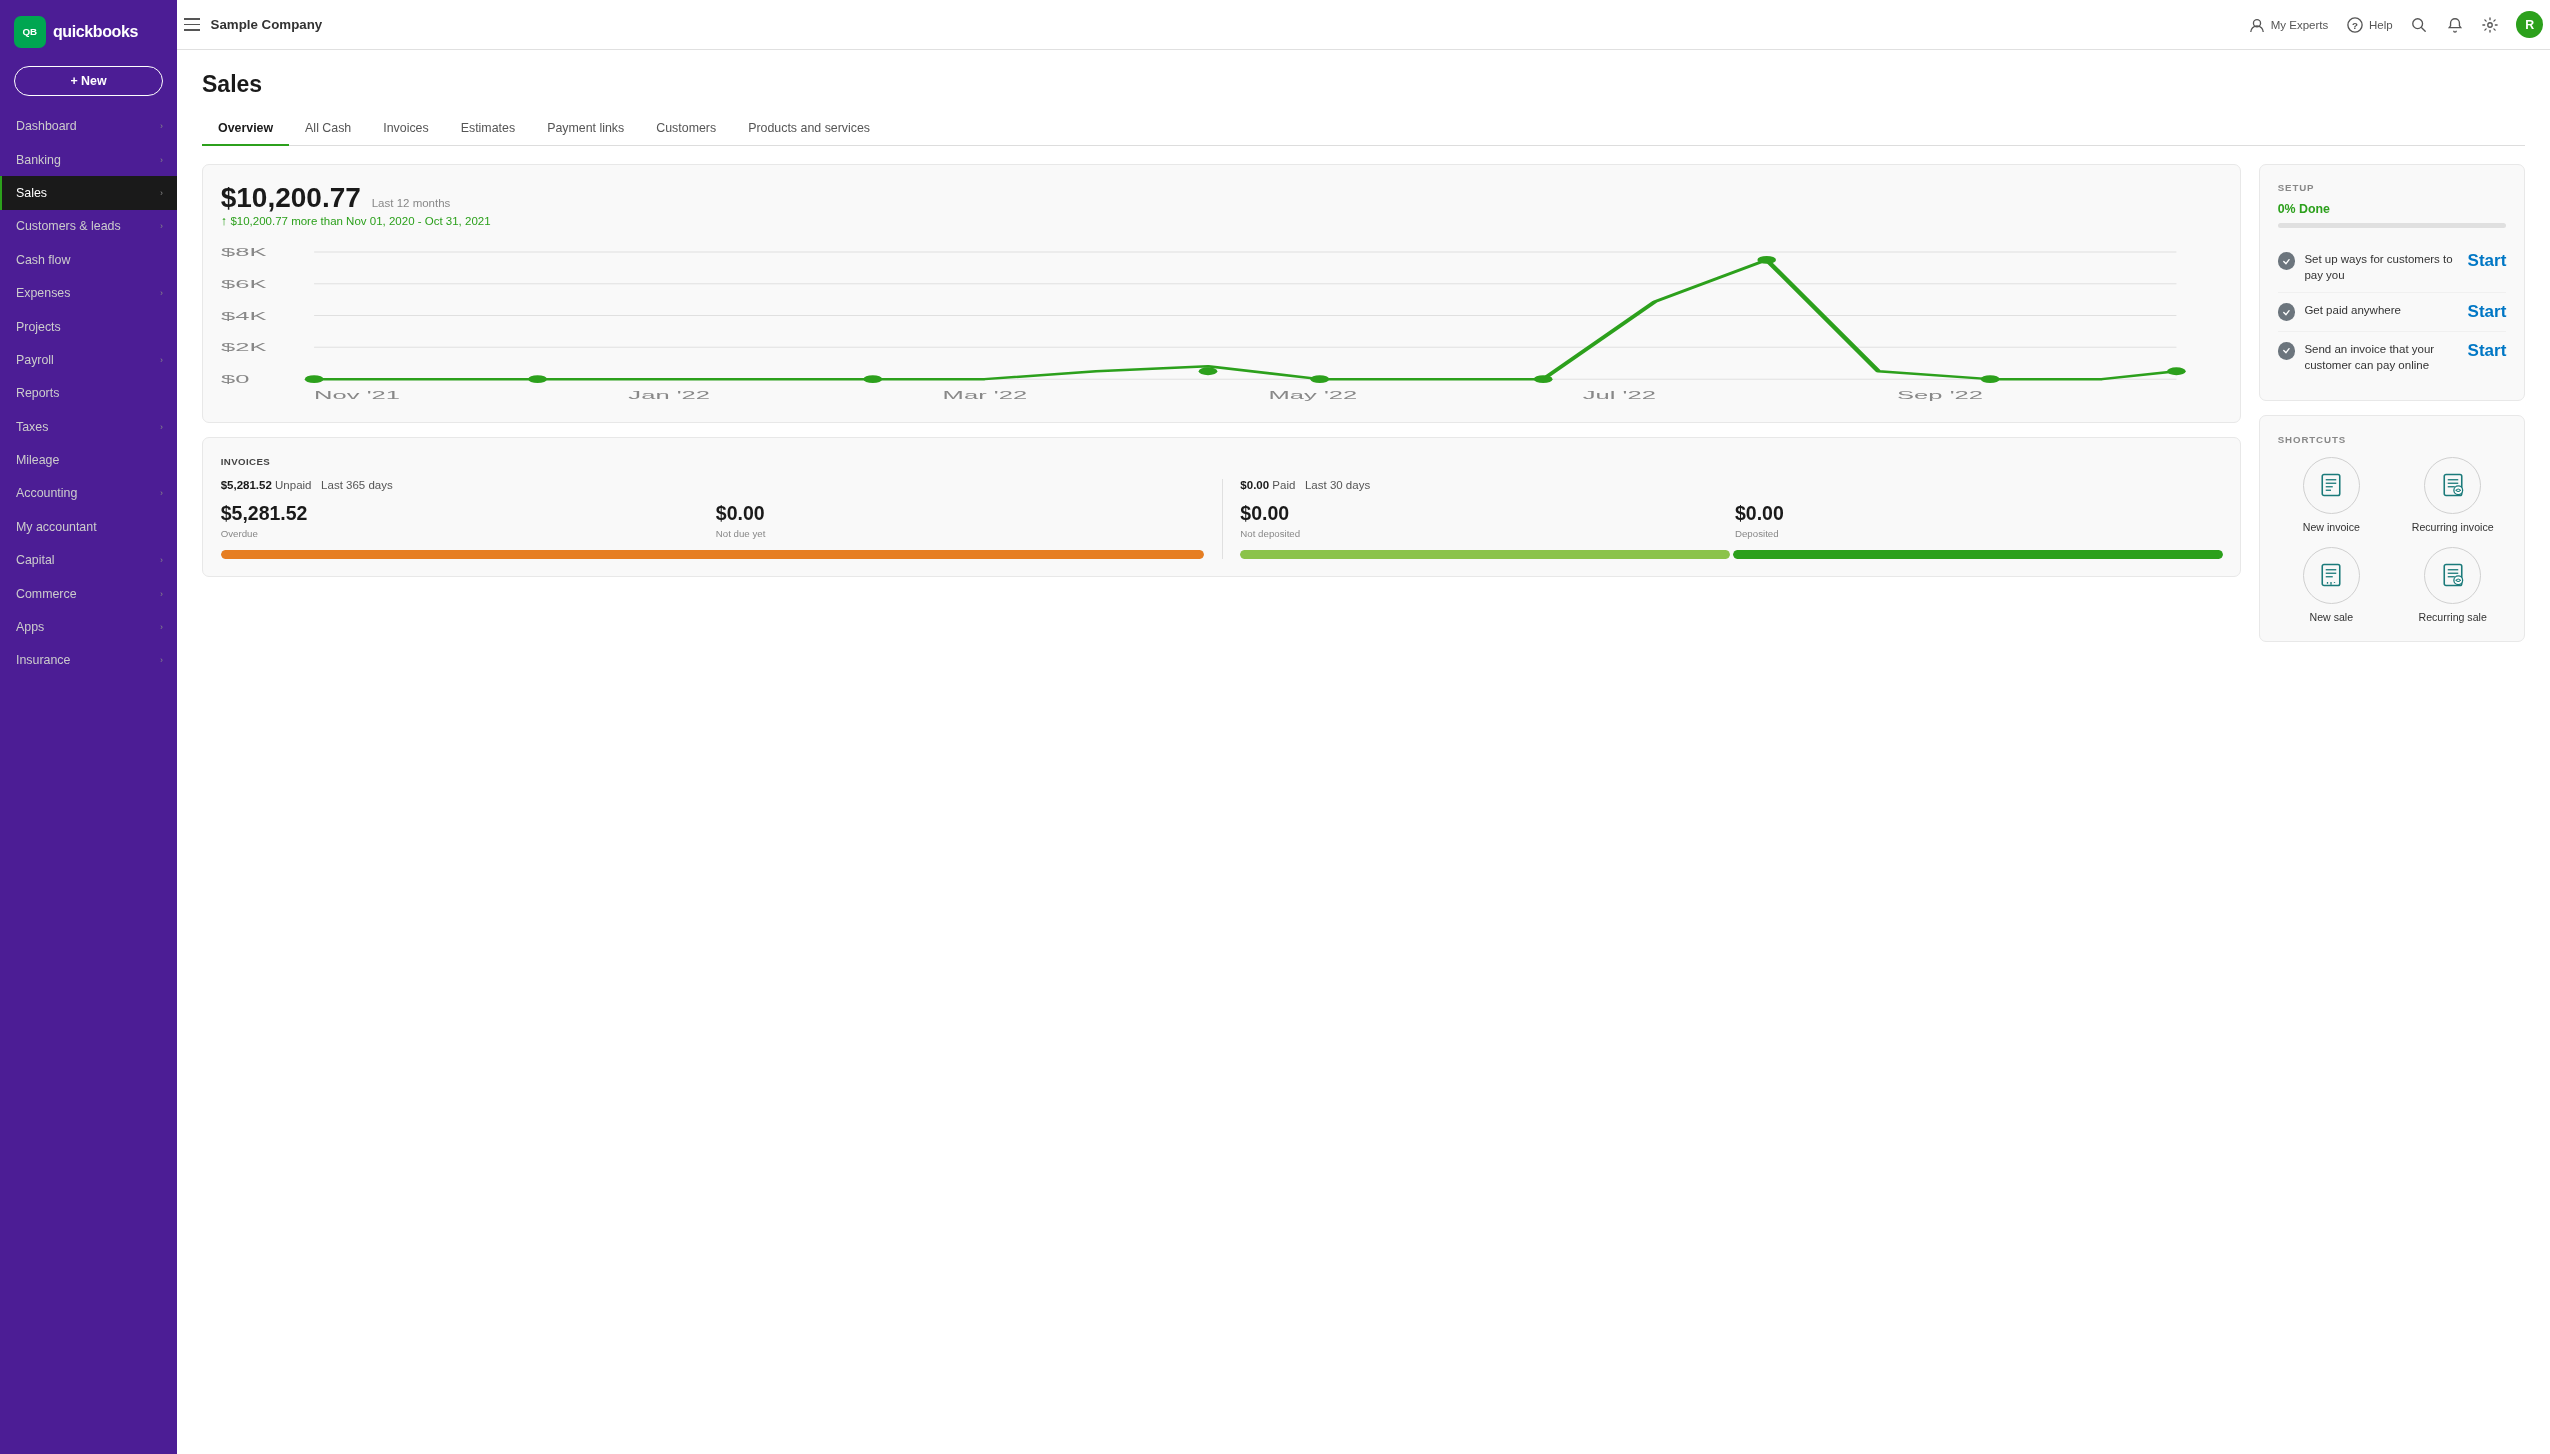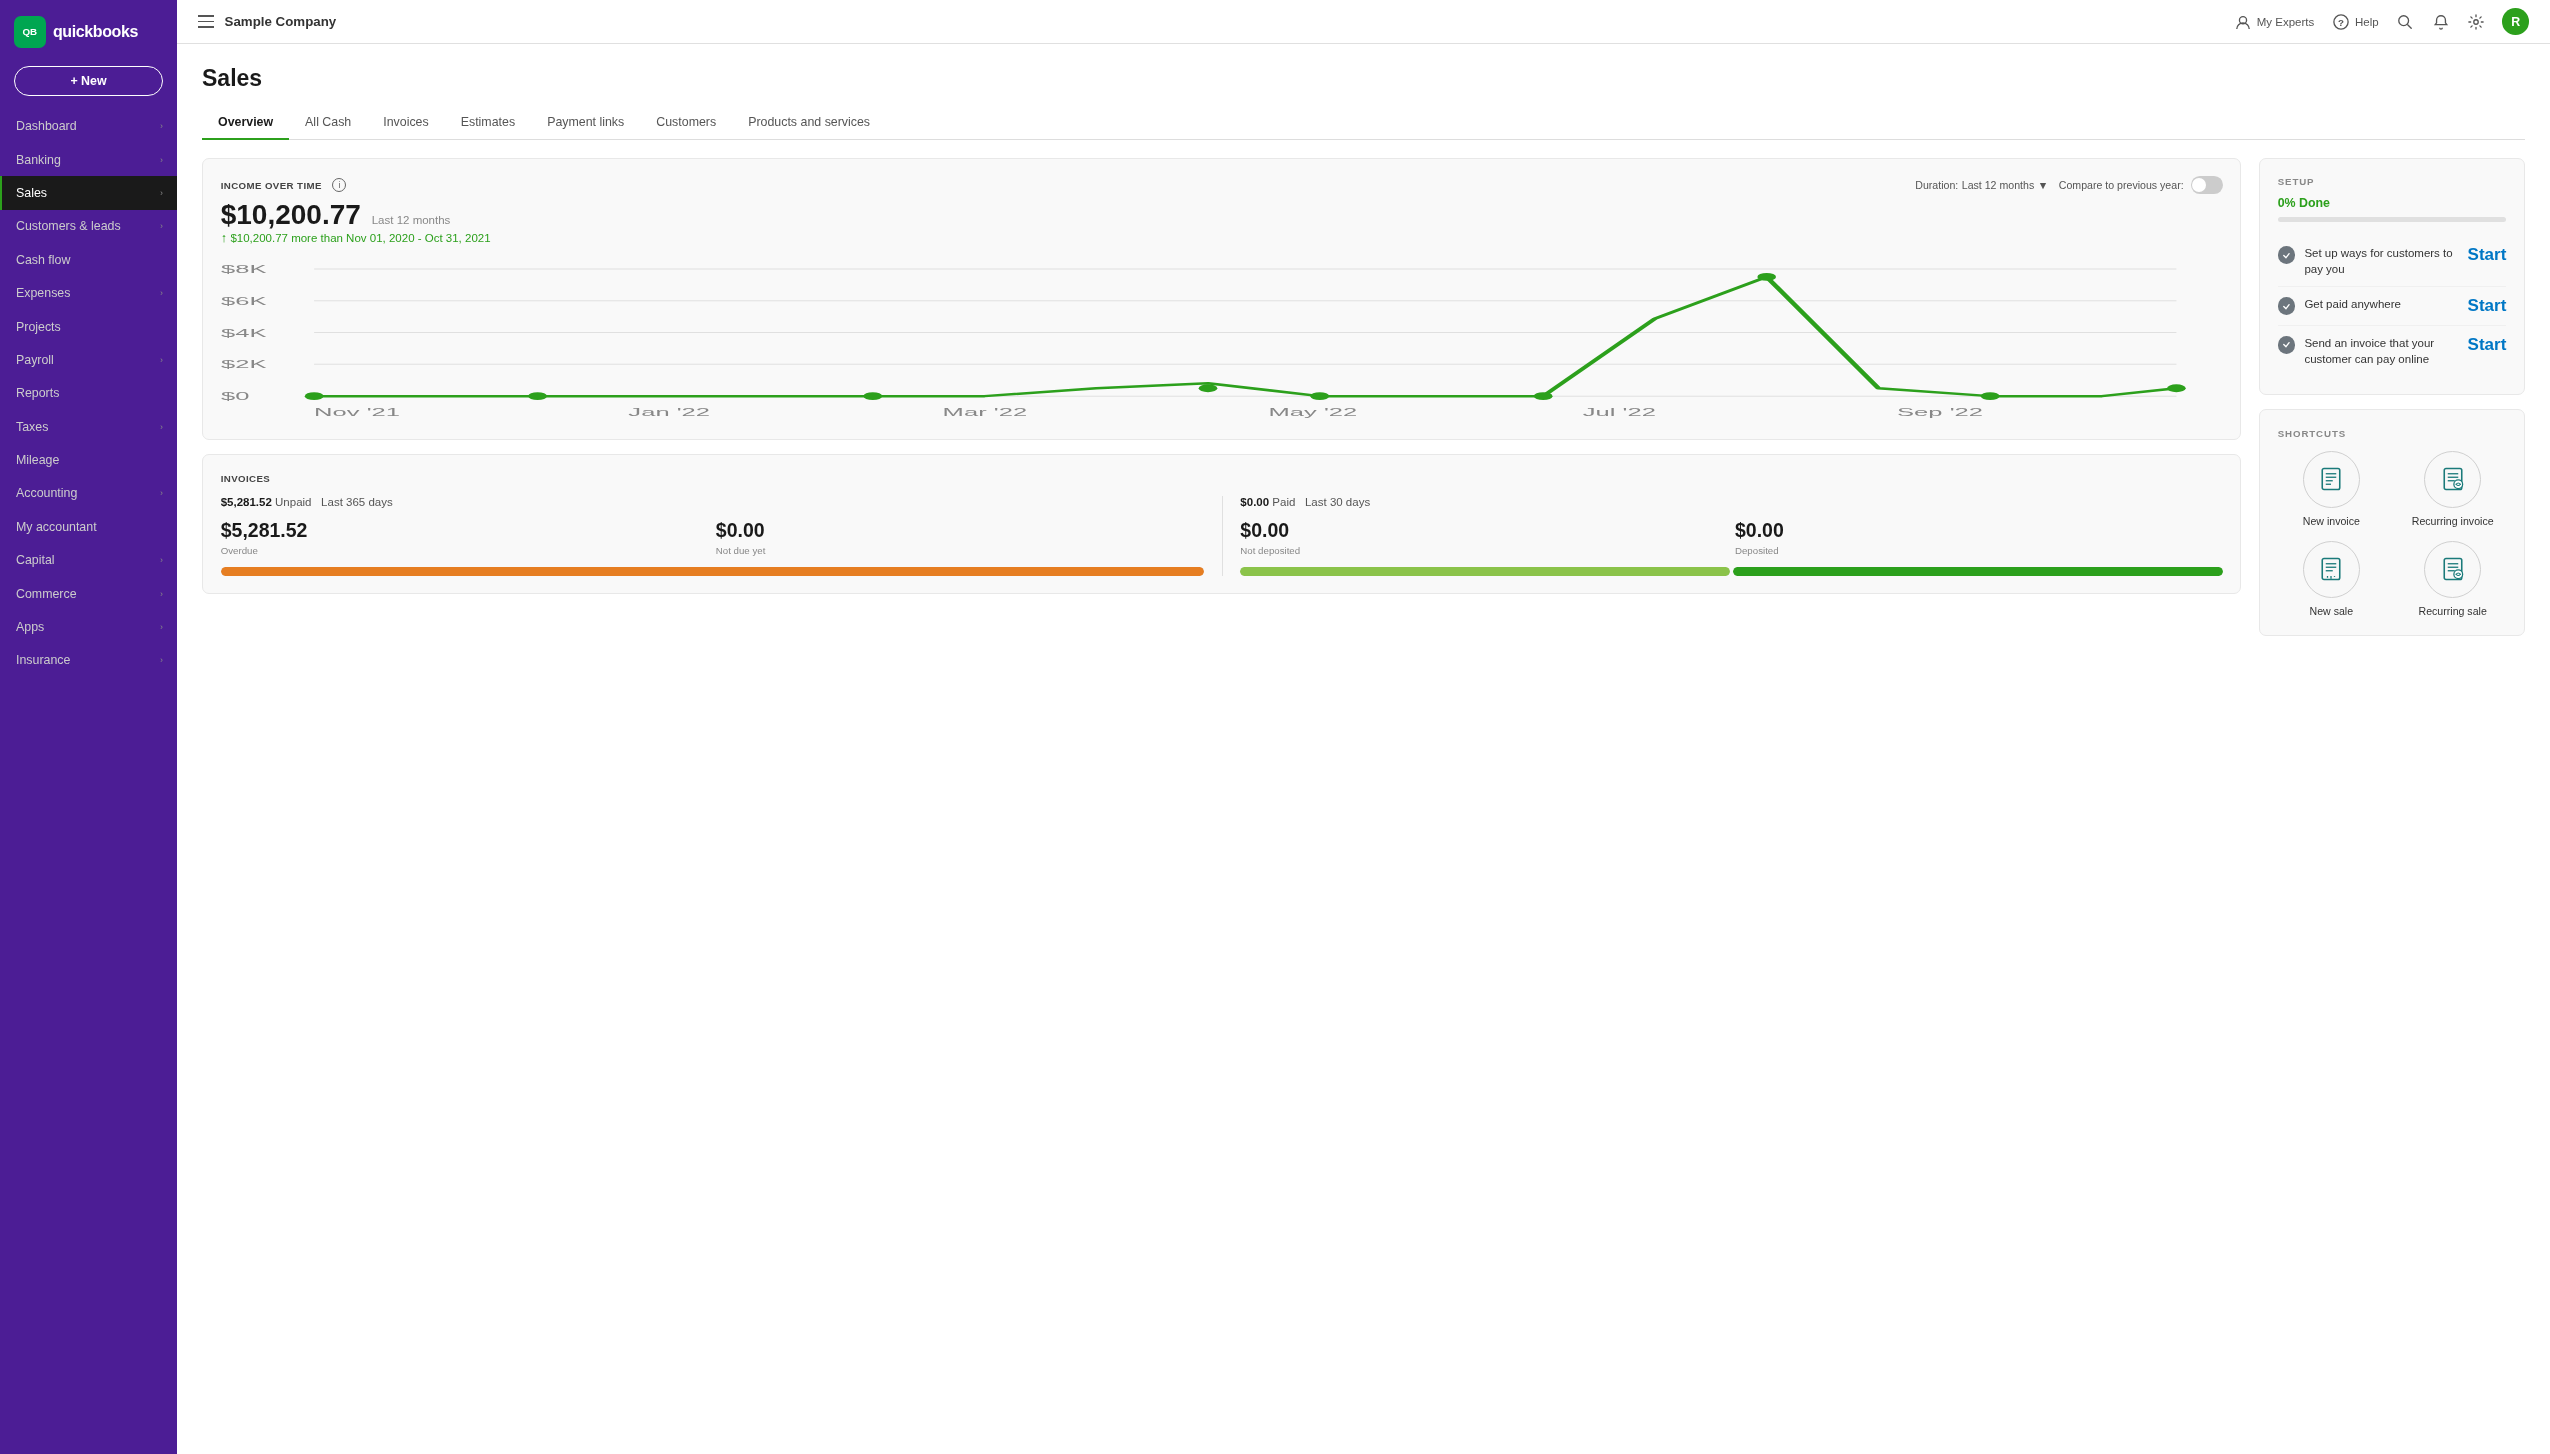--- a/index.html
+++ b/index.html
@@ -54,25 +54,25 @@
     }
     .sidebar-item.active { background: #1a1a1a; color: #fff; border-left: 2.7px solid #2ca01c; }
     .sidebar-item-left { display: flex; align-items: center; gap: 7px; }
     .chevron { font-size: 8.9px; color: #888; }
 
     
     .main { flex: 1; display: flex; flex-direction: column; overflow: hidden; background: #fff; }
 
     
     .topbar {
-      height: 44px;
+      height: 50px;
       background: #fff;
       border-bottom: 0.9px solid #e0e0e0;
       display: flex; align-items: center;
-      padding: 0 21px;
+      padding: 0 7px;
       gap: 10.6px;
     }
     .topbar-left { display: flex; align-items: center; gap: 10.6px; }
     .hamburger { cursor: pointer; display: flex; flex-direction: column; gap: 3.5px; }
     .hamburger span { width: 16px; height: 1.8px; background: #555; display: block; }
     .company-name { font-size: 13.3px; font-weight: 600; color: #333; }
     .topbar-right { margin-left: auto; display: flex; align-items: center; gap: 17.7px; }
     .topbar-action { display: flex; align-items: center; gap: 5.3px; font-size: 11.5px; color: #555; cursor: pointer; }
     .topbar-icon { width: 17.7px; height: 17.7px; display: flex; align-items: center; justify-content: center; }
     .avatar-circle { width: 26.6px; height: 26.6px; border-radius: 50%; background: #2ca01c; color: #fff; font-size: 12.4px; font-weight: 700; display: flex; align-items: center; justify-content: center; cursor: pointer; }
@@ -348,37 +348,20 @@
         <div class="tab">Payment links</div>
         <div class="tab">Customers</div>
         <div class="tab">Products and services</div>
       </div>
 
     <div class="content-grid">
 
       <div class="content-main">
 
         <div class="card">
-          <div class="chart-header">
-            <span class="chart-title">INCOME OVER TIME</span>
-            <div class="info-icon">i</div>
-            <div class="chart-controls">
-              <div class="duration-select">
-                <span>Duration:</span>
-                <span>Last 12 months</span>
-                <span>▼</span>
-              </div>
-              <div class="compare-toggle">
-                <span>Compare to previous year:</span>
-                <div class="toggle-switch">
-                  <div class="toggle-knob"></div>
-                </div>
-              </div>
-            </div>
-          </div>
           <div>
             <span class="chart-amount">$10,200.77</span>
             <span class="chart-period">Last 12 months</span>
           </div>
           <div class="chart-comparison">
             <span class="arrow-up">↑</span>
             <span>$10,200.77 more than Nov 01, 2020 - Oct 31, 2021</span>
           </div>
 
           

